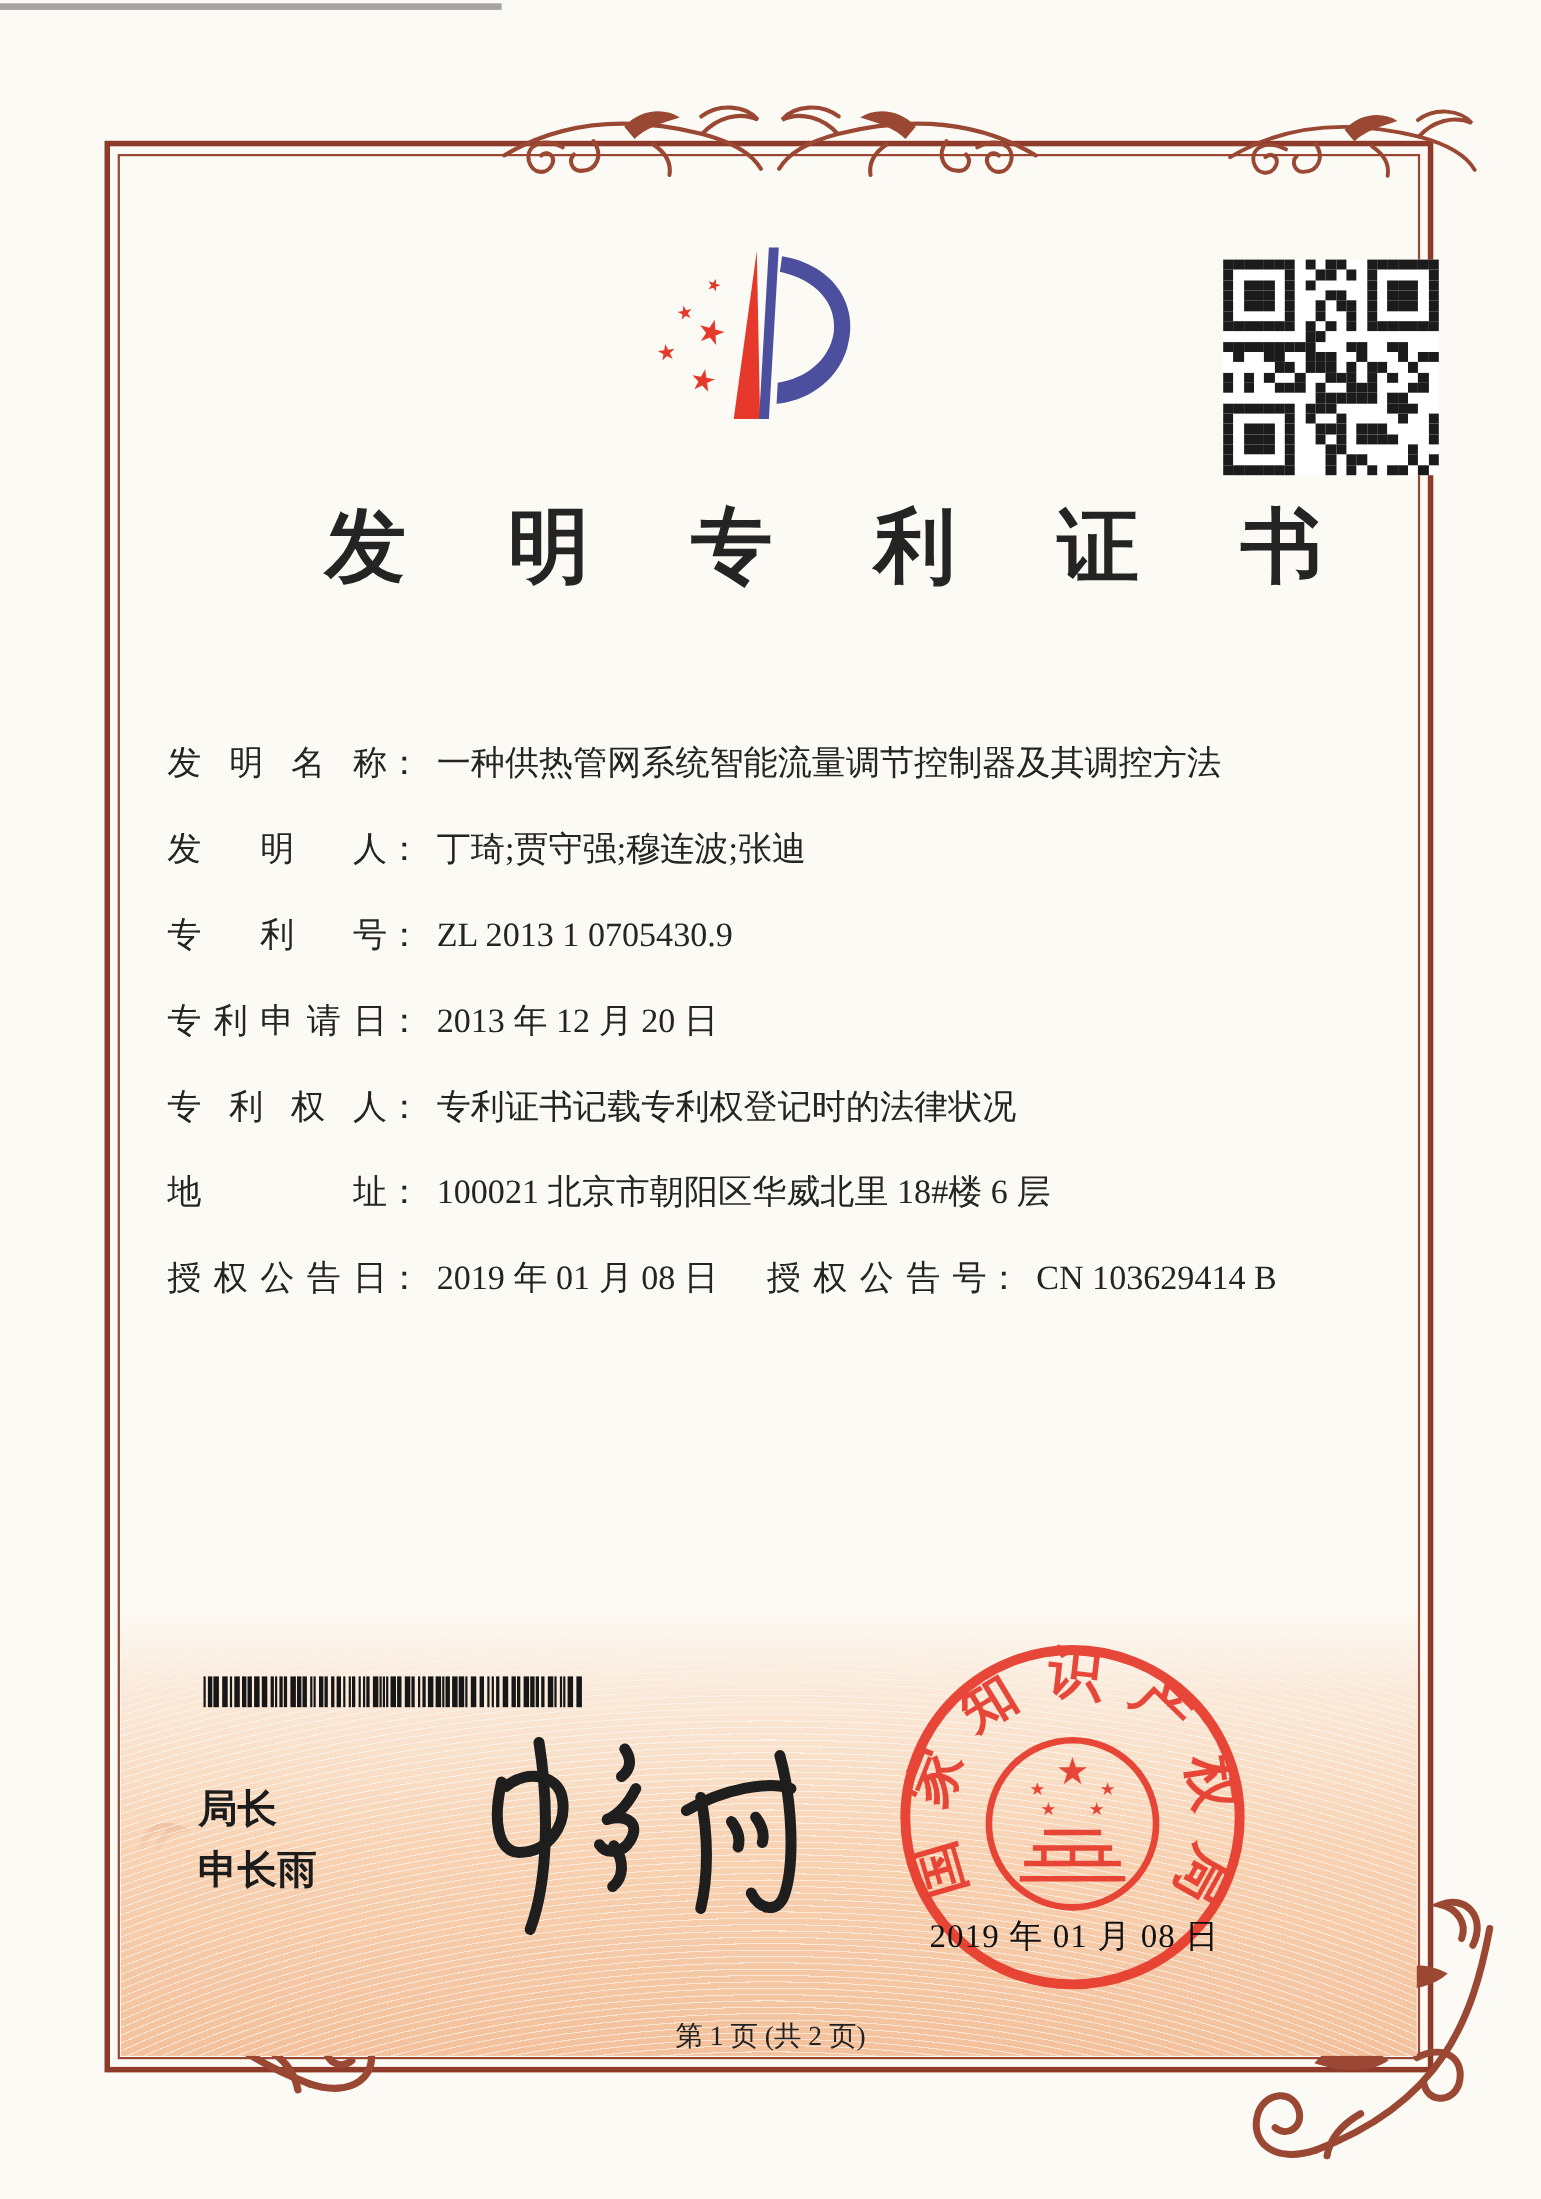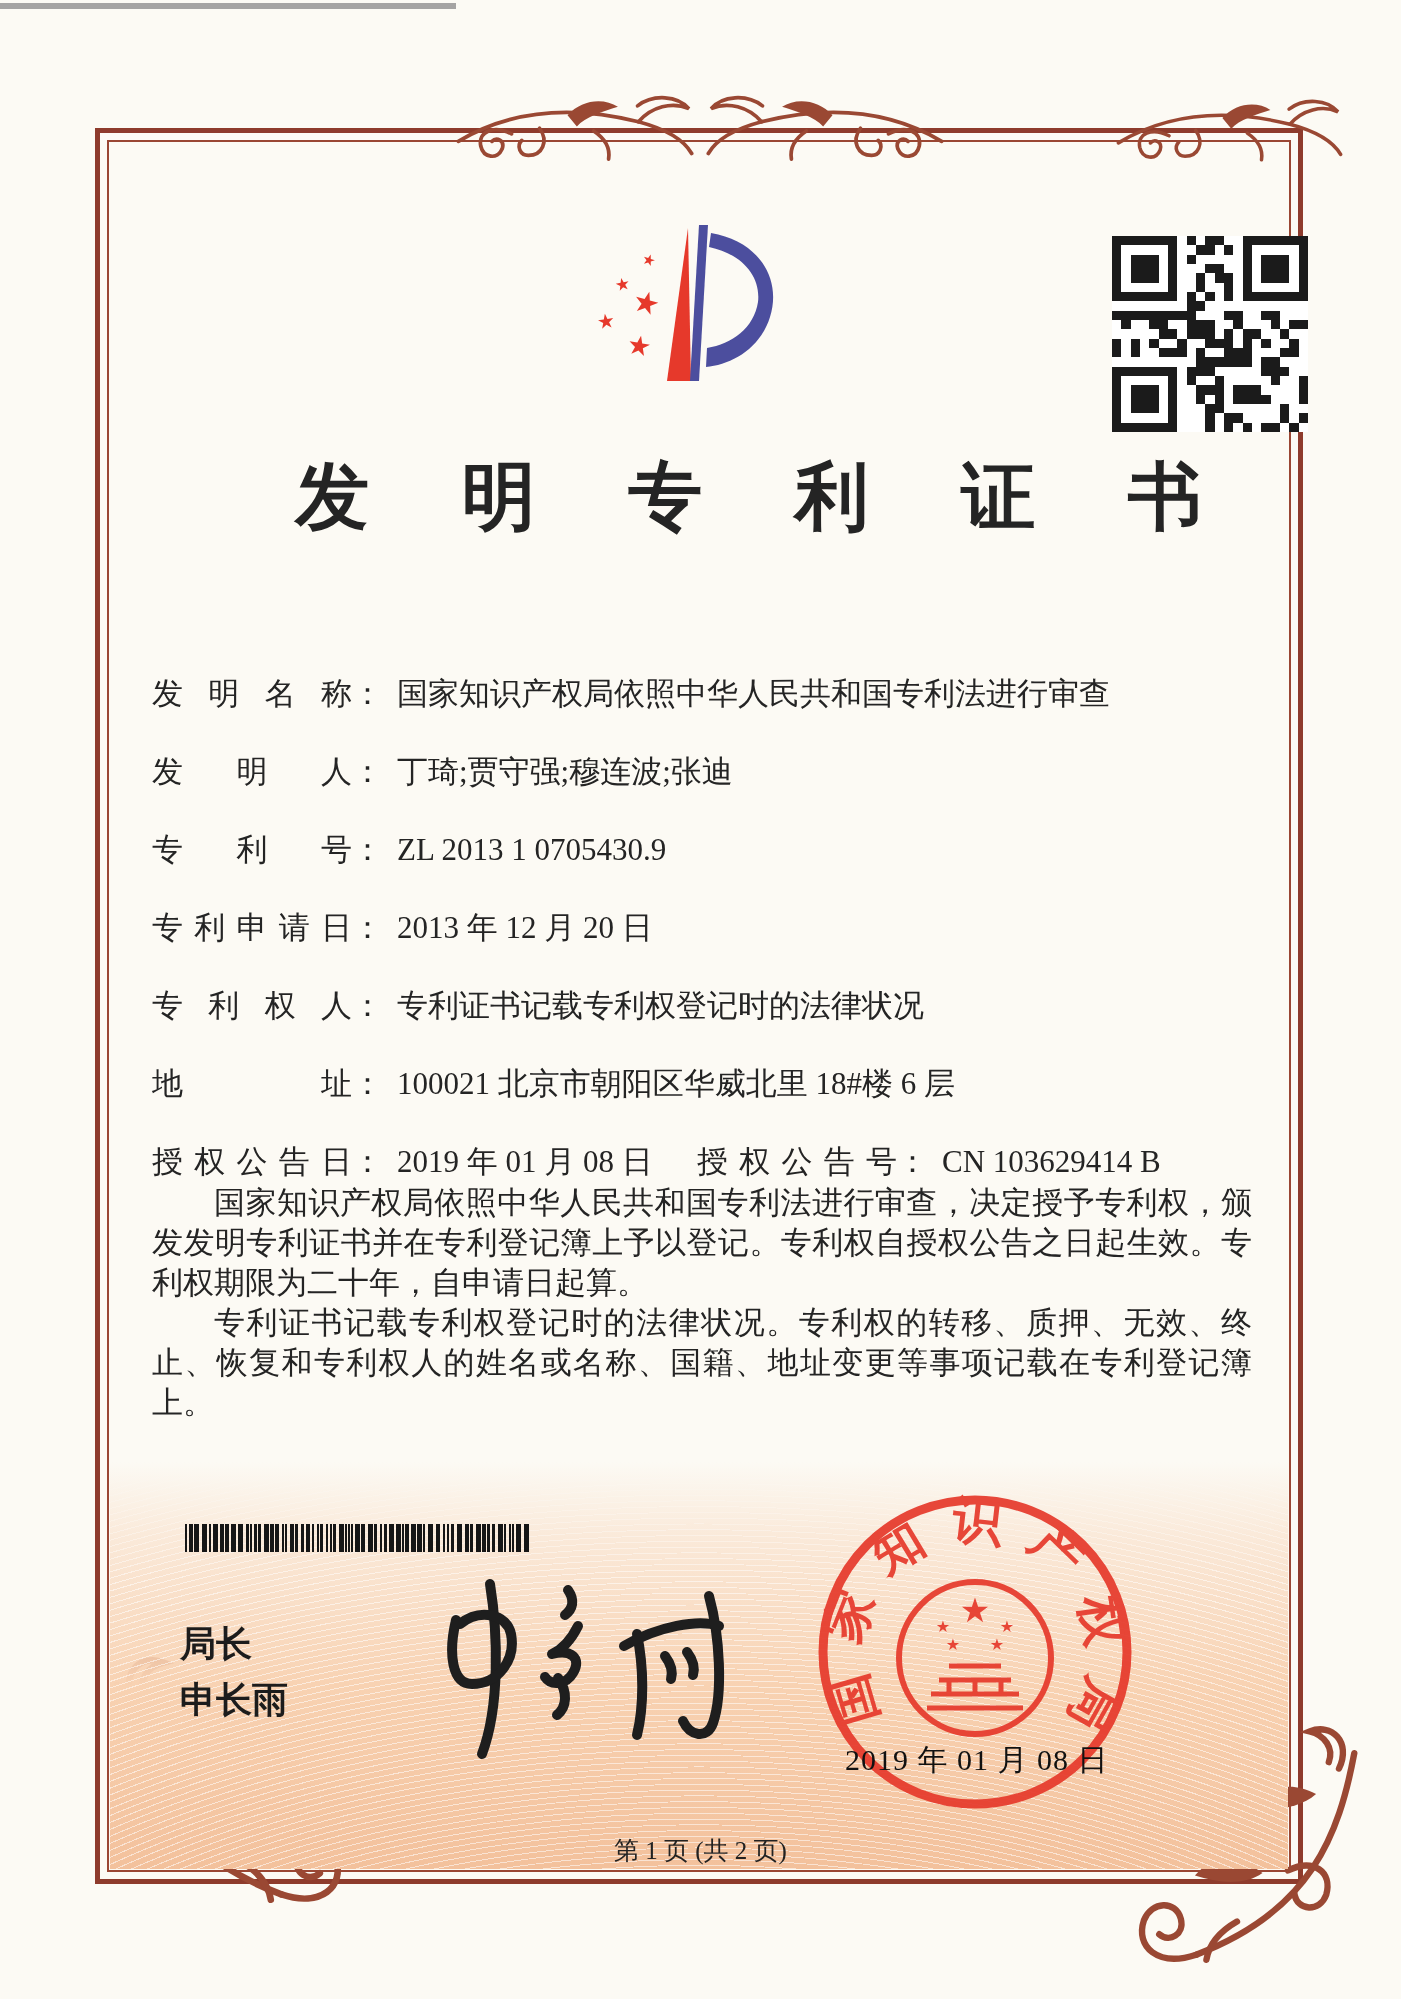--- a/index.html
+++ b/index.html
@@ -579,21 +579,21 @@
 
   <div class="title">发 明 专 利 证 书</div>
 
   <div class="rows">
     <div class="row" style="top:673px">
       <span class="flabel">
           <span>发</span>
           <span>明</span>
           <span>名</span>
           <span>称</span>
-        </span><span class="colon">：</span><span class="fvalue">国家知识产权局依照中华人民共和国专利法进行审查</span>
+        </span><span class="colon">：</span><span class="fvalue">一种供热管网系统智能流量调节控制器及其调控方法</span>
     </div>
     <div class="row" style="top:751px">
       <span class="flabel">
           <span>发</span>
           <span>明</span>
           <span>人</span>
         </span><span class="colon">：</span><span class="fvalue">丁琦;贾守强;穆连波;张迪</span>
     </div>
     <div class="row" style="top:829px">
       <span class="flabel">
@@ -638,24 +638,20 @@
             <span>授</span>
             <span>权</span>
             <span>公</span>
             <span>告</span>
             <span>号</span>
           </span><span class="colon">：</span><span class="fvalue">CN 103629414 B</span>
       </span>
     </div>
   </div>
 
-  <div class="paras">
-    <p>国家知识产权局依照中华人民共和国专利法进行审查，决定授予专利权，颁发发明专利证书并在专利登记簿上予以登记。专利权自授权公告之日起生效。专利权期限为二十年，自申请日起算。</p>
-    <p>专利证书记载专利权登记时的法律状况。专利权的转移、质押、无效、终止、恢复和专利权人的姓名或名称、国籍、地址变更等事项记载在专利登记簿上。</p>
-  </div>
 
   <div class="barcode">
       <div style="width: 2px; margin-right: 2px;"></div>
       <div style="width: 4px; margin-right: 1px;"></div>
       <div style="width: 5px; margin-right: 3px;"></div>
       <div style="width: 5px; margin-right: 2px;"></div>
       <div style="width: 2px; margin-right: 2px;"></div>
       <div style="width: 5px; margin-right: 2px;"></div>
       <div style="width: 4px; margin-right: 1px;"></div>
       <div style="width: 4px; margin-right: 2px;"></div>

